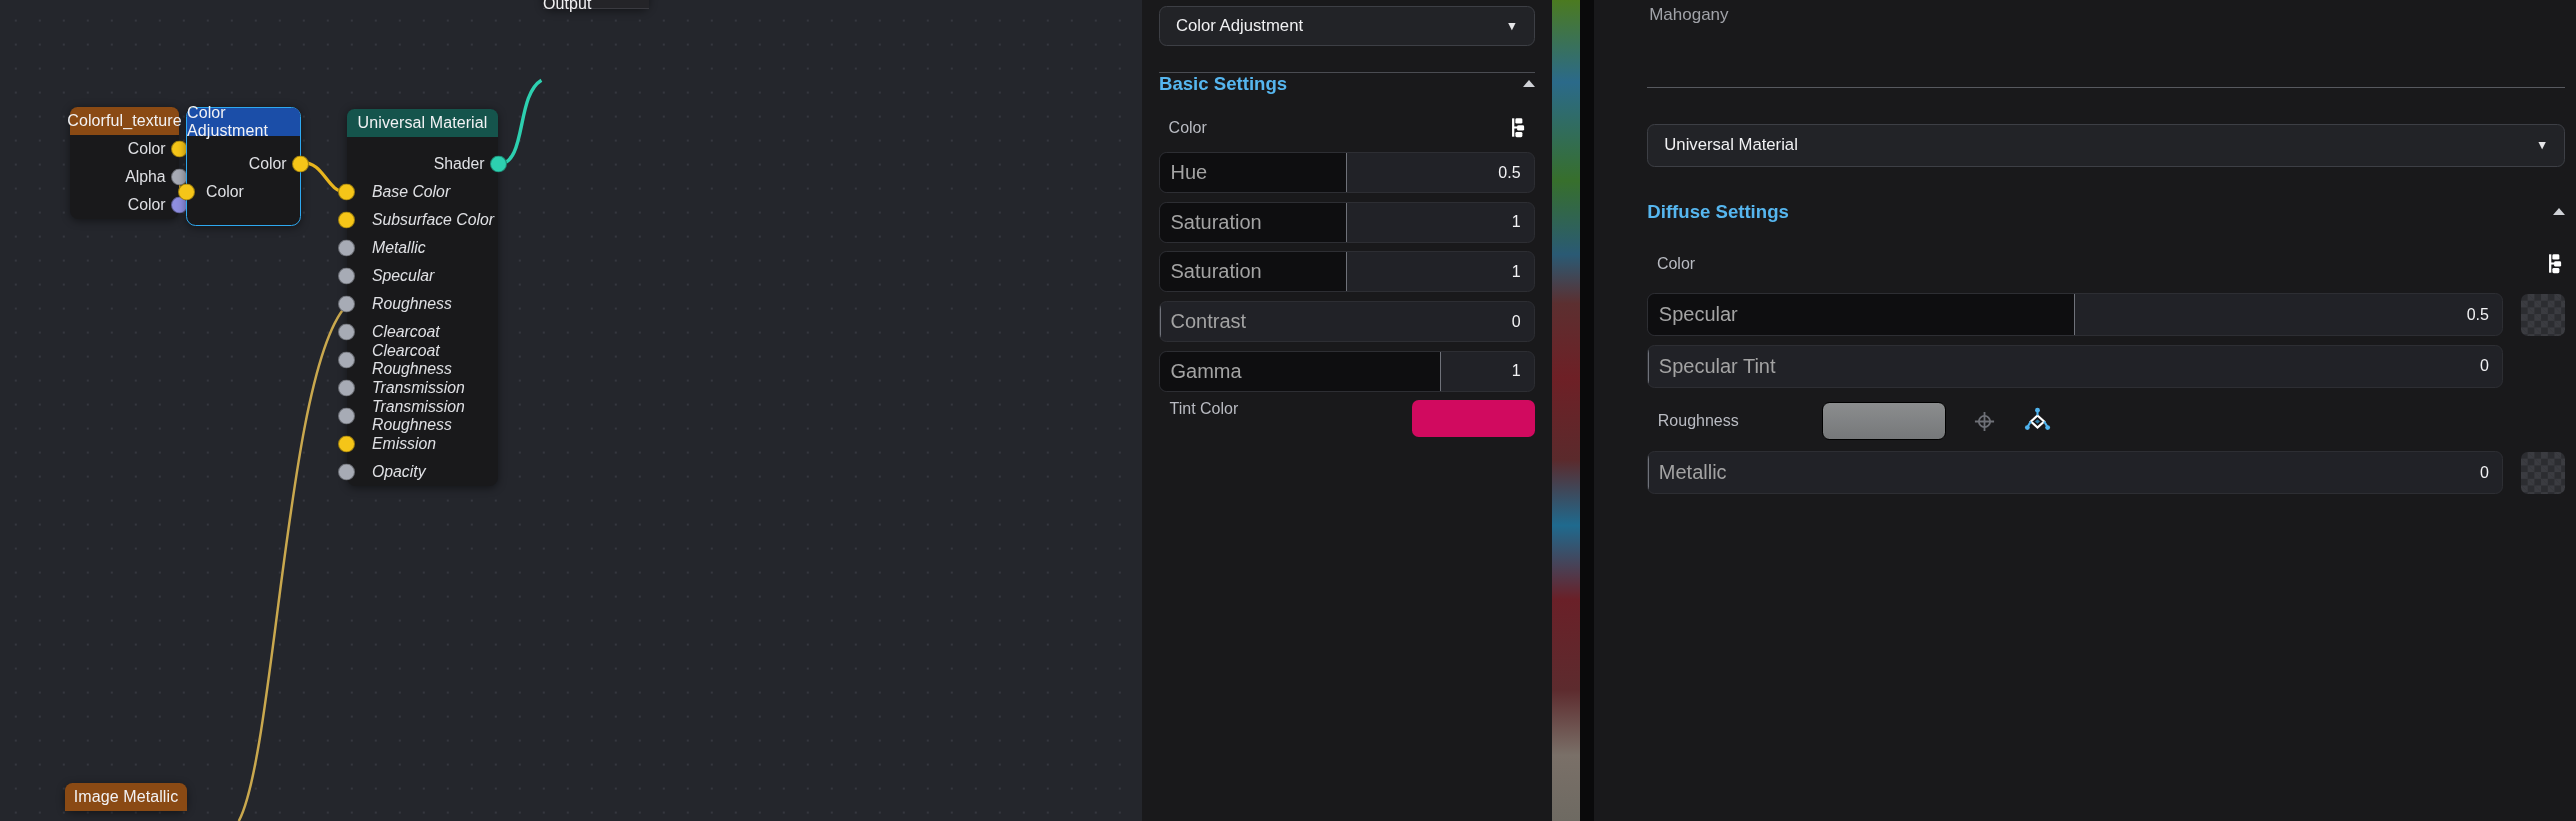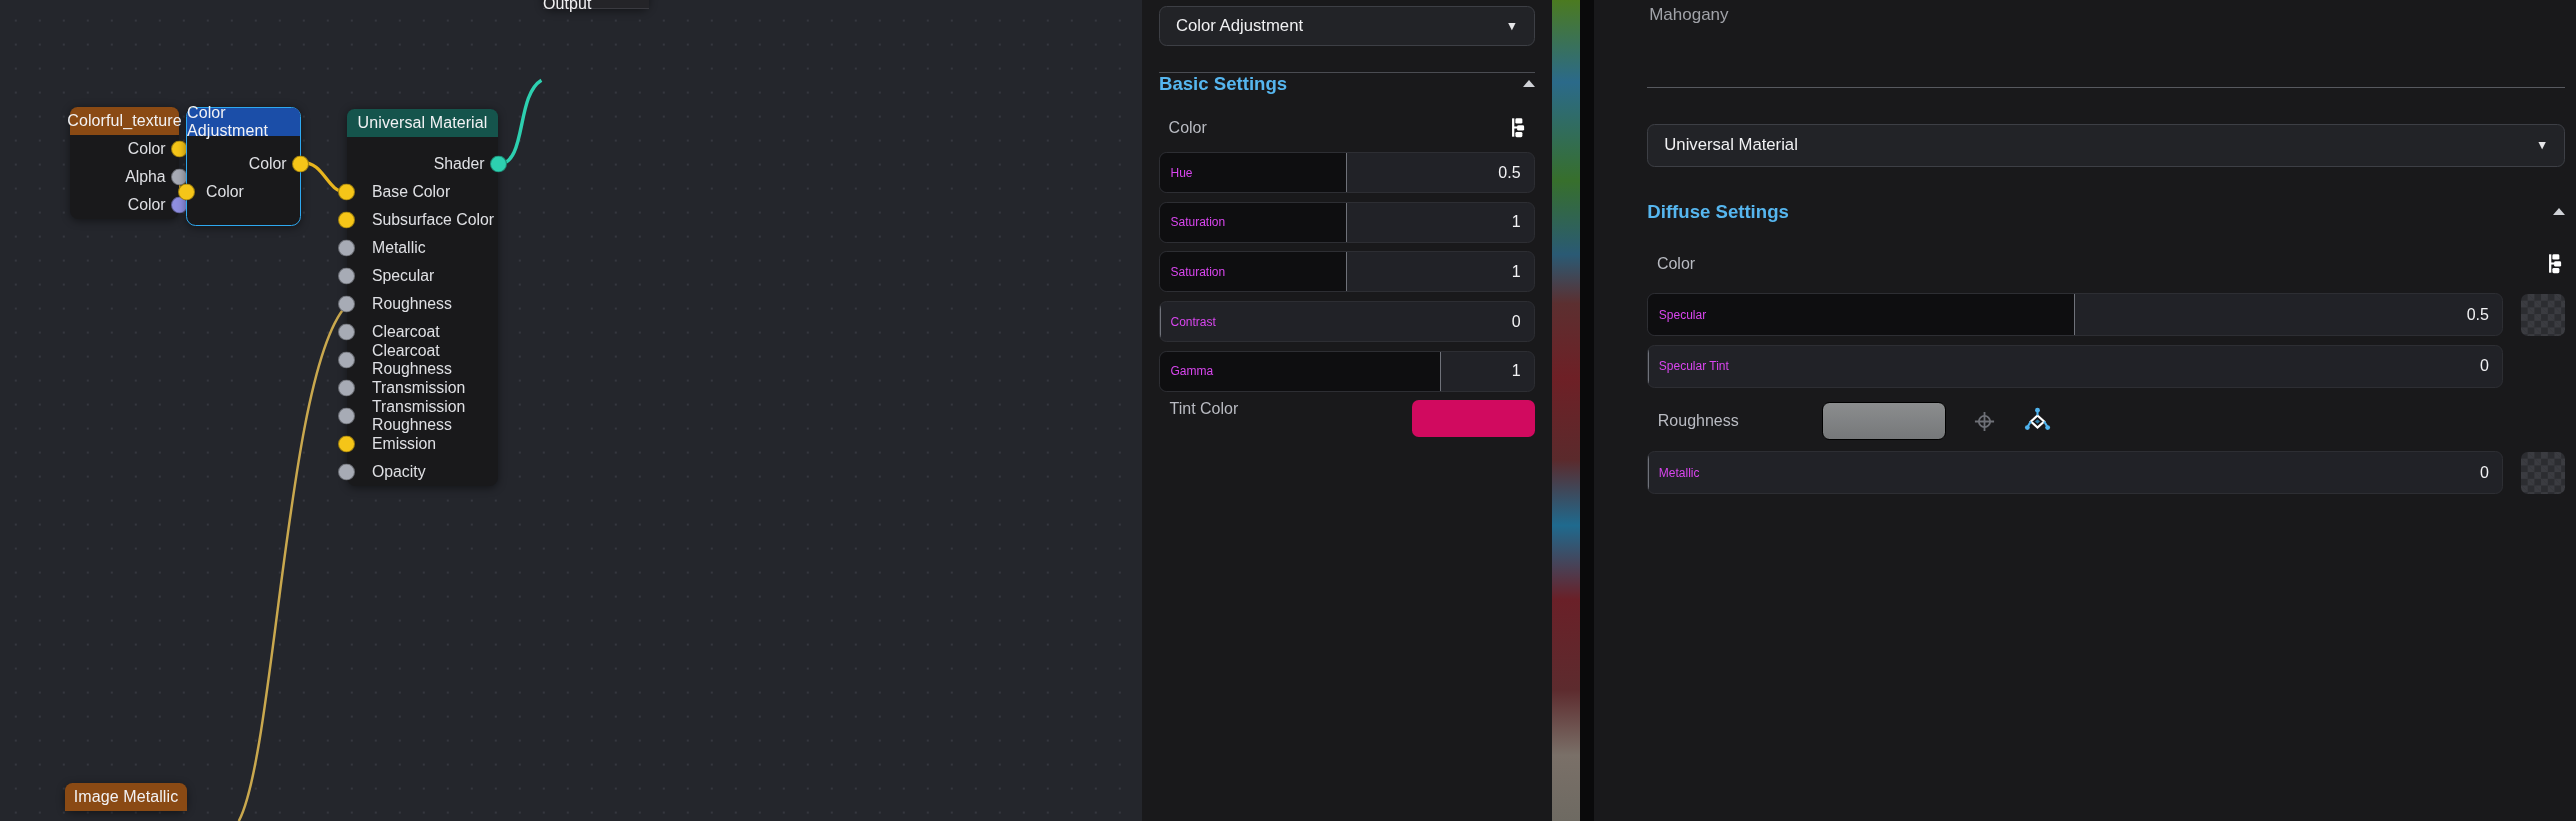--- a/index.html
+++ b/index.html
@@ -66,21 +66,21 @@
     border: 1.9px solid #2ea8f0; border-radius: 9.6px; }
   #node-coloradj .node-header { background: #1b4ea8; border-radius: 6.7px 6.7px 0 0; }
   #node-universal { left: 347px; top: 109px; width: 151px; }
   #node-universal .node-header { background: #15544c; }
   #node-matout { left: 543px; top: -19px; width: 106px; }
   #node-matout .node-header { background: #242428; border-bottom: 1px solid #3a3a40; }
   #node-imgtex { left: 65px; top: 783px; width: 122px; }
   #node-imgtex .node-header { background: #8a4a14; }
 
   #node-universal .row.out { padding-right: 13.4px; }
-  #node-universal .row.in  { padding-left: 25px; }
+  #node-universal .row.in  { padding-left: 25px; font-style: italic; }
   #node-matout .row.in { padding-left: 27px; }
   #node-matout .row.in .sock.left { left: -9.6px; }
   .plus-glyph { color: #2dd0b0; font-size: 18px; line-height: 1; }
 
   
   .props {
     background: #19191b;
     height: 821px;
     padding: 0 17px;
     overflow: hidden;
@@ -122,21 +122,21 @@
     height: 41px;
     border-radius: 7.6px;
     background: #212227;
     border: 1px solid #2d2e33;
     margin-bottom: 8.6px;
     display: flex; align-items: center;
     overflow: hidden;
   }
   .sfill { position: absolute; left: 0; top: 0; bottom: 0;
     background: #0e0e10; border-right: 1.9px solid #6f727a; }
-  .srow .s-label { position: relative; color: #d946ef; font-size: 12px; padding-left: 10.5px; }
+  .srow .s-label { position: relative; color: #a3a3a3; font-size: 20px; padding-left: 10.5px; }
   .srow .s-val { position: absolute; right: 13.4px; color: #f2f2f4; font-size: 16px; }
 
   .colorswatch { height: 37px; border-radius: 6.7px; }
   .tint-row { display: flex; align-items: flex-start; justify-content: space-between;
     height: 41px; margin-bottom: 8.6px; padding-left: 10.5px; }
   .tint-row .colorswatch { width: 123px; }
 
   
   .title-sm { color: #a0a2a8; font-size: 17px; padding: 4.8px 1.9px 0; }
   .r-pad { padding: 0 36px; }

